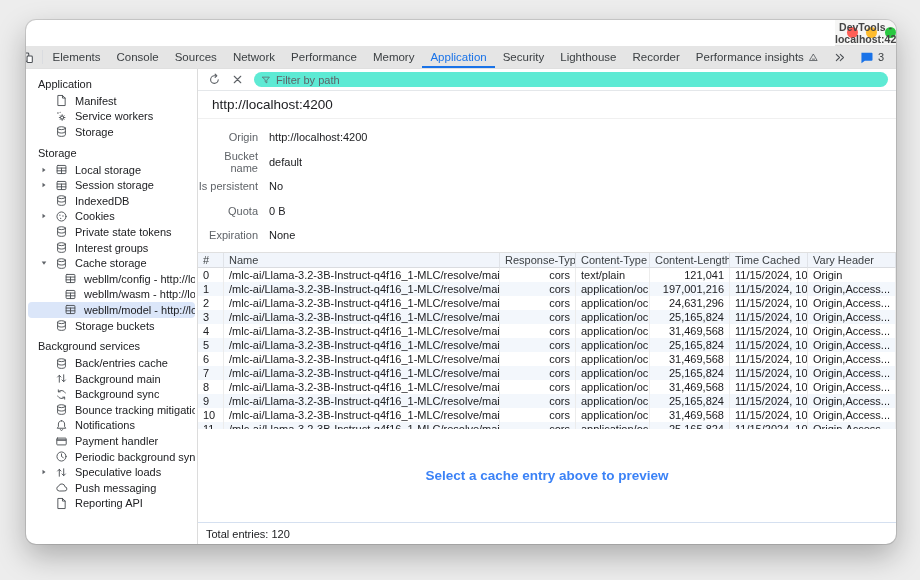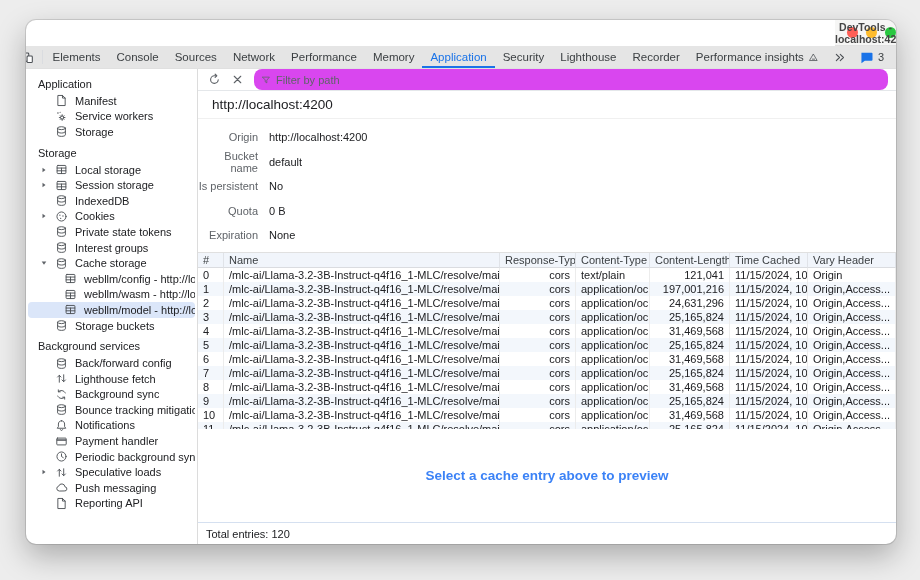--- a/index.html
+++ b/index.html
@@ -52,21 +52,21 @@
   .sb-item .lbl { overflow:hidden; text-overflow:clip; }
 
   .main { flex:1; display:flex; flex-direction:column; min-width:0; }
 
   
   .toolbar { height:22px; flex:none; display:flex; align-items:center; gap:3px;
              padding:0 8px 0 6px; border-bottom:1px solid #e4e7ea; }
   .tool-btn { width:20px; height:18px; display:flex; align-items:center; justify-content:center; }
   .tool-btn svg { width:13px; height:13px; stroke:#5f6368; fill:none; stroke-width:1.4;
                   stroke-linecap:round; stroke-linejoin:round; }
-  .filter-pill { flex:1; height:21px; margin-left:4px; background:#d946ef; border-radius:8px;
+  .filter-pill { flex:1; height:15px; margin-left:4px; background:#5eead4; border-radius:8px;
                  display:flex; align-items:center; padding:0 7px; gap:5px; }
   .filter-pill svg { width:10px; height:10px; stroke:#5f6368; fill:none; stroke-width:1.2; }
   .filter-pill input { flex:1; border:none; outline:none; background:transparent;
                        font-family:inherit; font-size:11px; color:#3c4043; }
   .filter-pill input::placeholder { color:#5f6368; }
 
   
   .origin-band { height:28px; flex:none; display:flex; align-items:center; padding-left:14px;
                  font-size:13.5px; border-bottom:1px solid #f0f0f0; }
   .details { flex:none; padding:6px 0 4px; }
@@ -347,31 +347,31 @@
         <div class="sb-section-title">Background services</div>
         <div class="sb-item">
           <span class="exp"></span>
           <span class="icon">
             <svg viewBox="0 0 16 16">
               <ellipse cx="8" cy="3.9" rx="4.8" ry="1.8"></ellipse>
               <path d="M3.2 3.9v8.2c0 1 2.1 1.9 4.8 1.9s4.8-.9 4.8-1.9V3.9"></path>
               <path d="M3.2 8c0 1 2.1 1.9 4.8 1.9S12.8 9 12.8 8"></path>
             </svg>
           </span>
-          <span class="lbl">Back/forward config</span>
+          <span class="lbl">Back/entries cache</span>
         </div>
         <div class="sb-item">
           <span class="exp"></span>
           <span class="icon">
             <svg viewBox="0 0 16 16">
               <path d="M5.3 12.6V4.1M3.2 6.2l2.1-2.1 2.1 2.1"></path>
               <path d="M10.7 3.4v8.5M12.8 9.8l-2.1 2.1-2.1-2.1"></path>
             </svg>
           </span>
-          <span class="lbl">Lighthouse fetch</span>
+          <span class="lbl">Background main</span>
         </div>
         <div class="sb-item">
           <span class="exp"></span>
           <span class="icon">
             <svg viewBox="0 0 16 16">
               <path d="M12.6 6.1A5 5 0 0 0 4.1 4.7"></path>
               <path d="M4.1 2.3v2.4h2.4"></path>
               <path d="M3.4 9.9a5 5 0 0 0 8.5 1.4"></path>
               <path d="M11.9 13.7v-2.4H9.5"></path>
             </svg>

